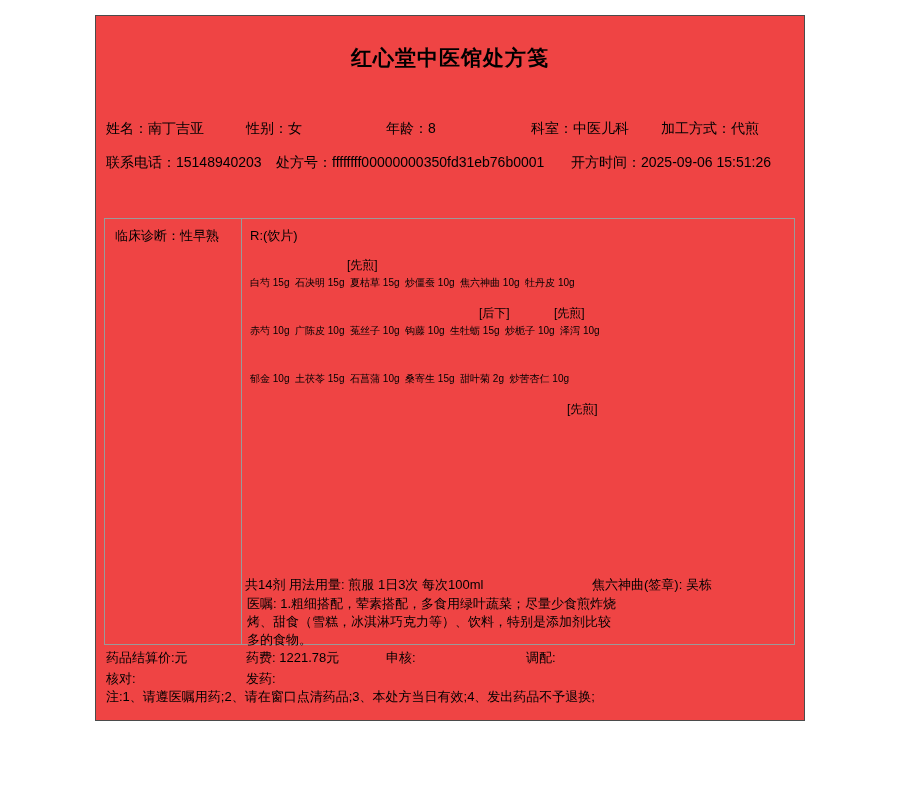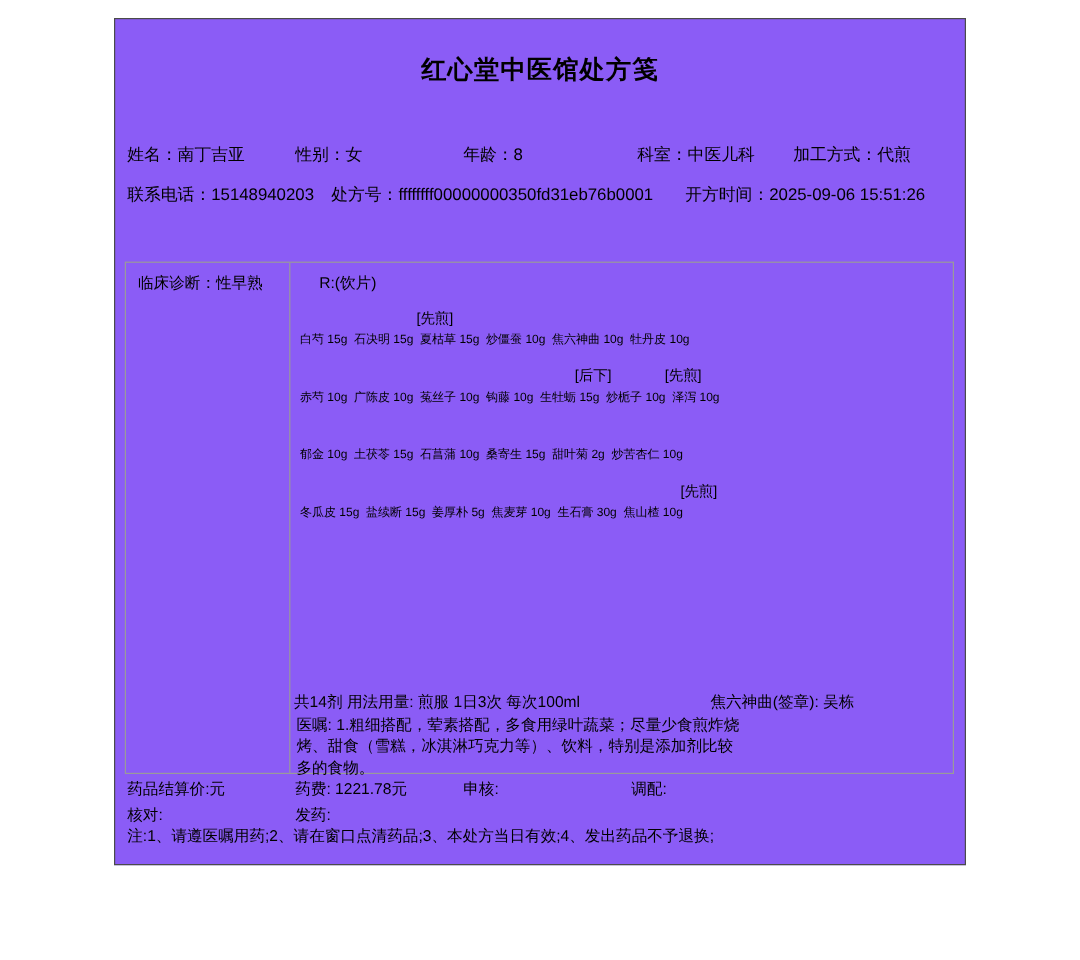--- a/index.html
+++ b/index.html
@@ -18,21 +18,21 @@
     overflow: hidden;
   }
   .sheet {
     position: absolute;
     left: 95px;
     top: 15px;
     width: 710px;
     height: 706px;
     border: 1px solid #4b4b4b;
     box-sizing: border-box;
-    background: #8b5cf6;
+    background: #ef4444;
   }
   .title {
     position: absolute;
     left: 0;
     top: 28px;
     width: 100%;
     text-align: center;
     font-size: 21px;
     font-weight: bold;
     letter-spacing: 1px;
@@ -65,21 +65,20 @@
     left: 10px;
     top: 8px;
     font-size: 13px;
     white-space: pre;
   }
   .rx-header {
     position: absolute;
     left: 145px;
     top: 8px;
     font-size: 13px;
-    margin-left: 16px;
   }
   .cook-label {
     position: absolute;
     font-size: 12px;
     white-space: pre;
     text-align: right;
   }
   .herb-line {
     position: absolute;
     left: 145px;
@@ -146,21 +145,20 @@
       <span class="cook-label" style="left:242px; top:38px">[先煎]</span>
       <div class="herb-line" style="top:57px">白芍 15g  石决明 15g  夏枯草 15g  炒僵蚕 10g  焦六神曲 10g  牡丹皮 10g</div>
 
       <span class="cook-label" style="left:374px; top:86px">[后下]</span>
       <span class="cook-label" style="left:449px; top:86px">[先煎]</span>
       <div class="herb-line" style="top:105px">赤芍 10g  广陈皮 10g  菟丝子 10g  钩藤 10g  生牡蛎 15g  炒栀子 10g  泽泻 10g</div>
 
       <div class="herb-line" style="top:153px">郁金 10g  土茯苓 15g  石菖蒲 10g  桑寄生 15g  甜叶菊 2g  炒苦杏仁 10g</div>
 
       <span class="cook-label" style="left:462px; top:182px">[先煎]</span>
-      <div class="herb-line" style="top:201px">冬瓜皮 15g  盐续断 15g  姜厚朴 5g  焦麦芽 10g  生石膏 30g  焦山楂 10g</div>
 
       <div class="summary-line">
         <span style="left:140px">共14剂 用法用量: 煎服 1日3次 每次100ml</span>
         <span style="left:487px">焦六神曲(签章): 吴栋</span>
       </div>
 
       <div class="advice">
         <div>医嘱: 1.粗细搭配，荤素搭配，多食用绿叶蔬菜；尽量少食煎炸烧</div>
         <div>烤、甜食（雪糕，冰淇淋巧克力等）、饮料，特别是添加剂比较</div>
         <div>多的食物。</div>

